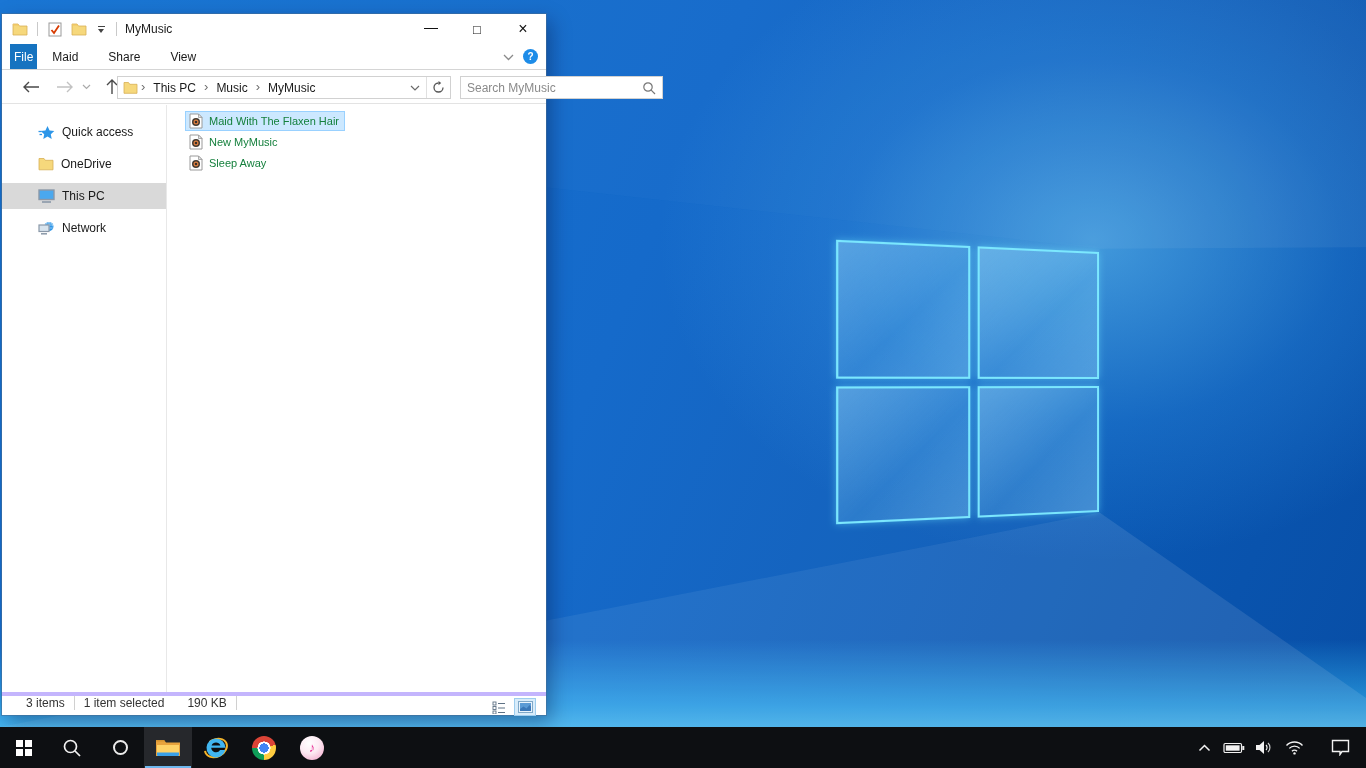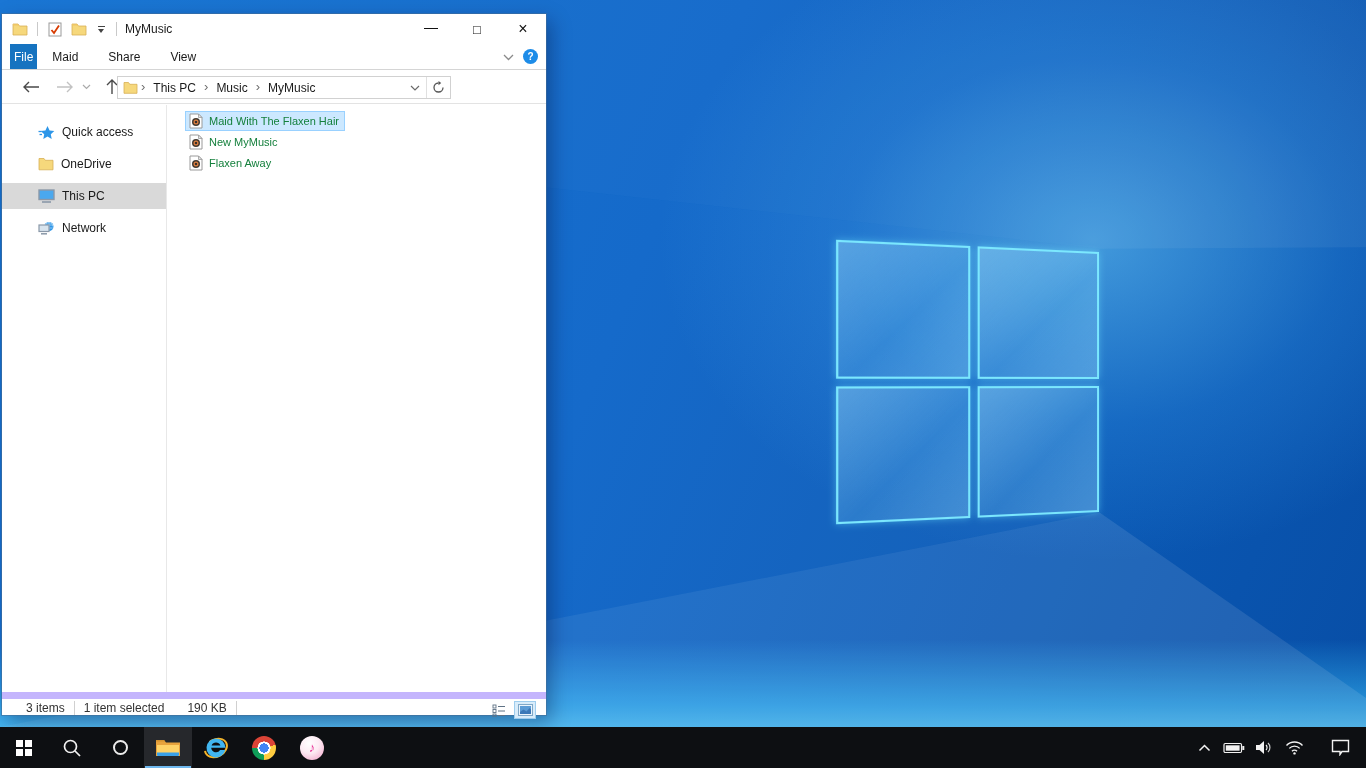--- a/index.html
+++ b/index.html
@@ -62,21 +62,21 @@
 
   .body-area { position:absolute; left:0; top:91px; width:100%; height:587px; display:flex; }
   .sidebar { width:165px; height:100%; border-right:1px solid #e8e8e8; padding-top:14px; }
   .side-item { height:26px; margin-bottom:6px; display:flex; align-items:center; padding-left:36px; gap:7px; font-size:12px; color:#1a1a1a; }
   .side-item.selected { background:#d9d9d9; }
   .filelist { flex:1; padding:6px 0 0 18px; }
   .file-row { display:flex; align-items:center; height:20px; margin-bottom:1px; width:max-content; padding:0 5px 0 3px; border:1px solid transparent; gap:6px; }
   .file-row.selected { background:#cce8ff; border-color:#99d1ff; }
   .file-name { font-size:11px; color:#15803d; white-space:nowrap; }
 
-  .statusbar { position:absolute; left:0; bottom:0; width:100%; height:23px; border-top:7px solid #c4b5fd; background:#fff; display:flex; align-items:flex-end; font-size:12px; color:#333; }
+  .statusbar { position:absolute; left:0; bottom:0; width:100%; height:23px; border-top:4px solid #c4b5fd; background:#fff; display:flex; align-items:flex-start; font-size:12px; color:#333; }
   .status-sep { width:1px; height:14px; background:#d0d0d0; margin:0 9px; }
   .status-count { margin-left:24px; }
   .status-size { margin-left:23px; }
   .view-btns { position:absolute; right:10px; top:2px; display:flex; gap:4px; }
   .view-btn { width:22px; height:18px; display:flex; align-items:center; justify-content:center; border:1px solid transparent; }
   .view-btn.active { background:#d8ecfa; border-color:#9ecdee; }
 
   
   .taskbar { position:absolute; left:0; bottom:0; width:1366px; height:41px; background:#0d0f12; display:flex; align-items:stretch; }
   .tb-btn { width:48px; display:flex; align-items:center; justify-content:center; position:relative; }
@@ -211,20 +211,29 @@
           </div>
           <div class="addr-refresh">
             <svg width="13" height="13" viewBox="0 0 13 13">
                 <path d="M11 6.5 A4.5 4.5 0 1 1 6.5 2" fill="none" stroke="#555" stroke-width="1.3"></path>
                 <polygon points="6.5,0 6.5,4.2 9.2,2.1" fill="#555"></polygon>
               </svg>
           </div>
         </div>
       </div>
 
+      <div class="search-box">
+        <input type="text" placeholder="Search MyMusic" style="">
+        <span class="search-mag">
+          <svg width="14" height="14" viewBox="0 0 14 14">
+              <circle cx="6" cy="6" r="4.2" fill="none" stroke="#777" stroke-width="1.2"></circle>
+              <line x1="9.2" y1="9.2" x2="13" y2="13" stroke="#777" stroke-width="1.2"></line>
+            </svg>
+        </span>
+      </div>
     </div>
 
     <div class="body-area">
       <div class="sidebar">
         <div class="side-item">
           <span style="display:flex;">
             <svg width="17" height="15" viewBox="0 0 17 15">
                 <polygon points="9.5,1 11.6,5.4 16.3,6 12.8,9.2 13.7,13.9 9.5,11.6 5.3,13.9 6.2,9.2 2.7,6 7.4,5.4" fill="#2e96e8"></polygon>
                 <line x1="0.5" y1="6.5" x2="3.5" y2="6.5" stroke="#2e96e8" stroke-width="1.3"></line>
                 <line x1="1.5" y1="9.5" x2="4" y2="9.5" stroke="#2e96e8" stroke-width="1.3"></line>
@@ -290,21 +299,21 @@
         <div class="file-row">
           <span style="display:flex;">
             <svg width="14" height="16" viewBox="0 0 14 16">
                 <path d="M1 1 h8.5 L13 4.5 V15 H1 Z" fill="#fff" stroke="#9a9a9a"></path>
                 <path d="M9.5 1 L13 4.5 H9.5 Z" fill="#e8e8e8" stroke="#9a9a9a" stroke-width="0.8"></path>
                 <circle cx="7" cy="9" r="4" fill="#433a32"></circle>
                 <circle cx="7" cy="9" r="1.9" fill="none" stroke="#e07f3f" stroke-width="1.2"></circle>
                 <circle cx="7" cy="9" r="0.8" fill="#2a241f"></circle>
               </svg>
           </span>
-          <span class="file-name">Flaxen Away</span>
+          <span class="file-name">Sleep Away</span>
         </div>
       </div>
     </div>
 
     <div class="statusbar">
       <span class="status-count">3 items</span>
       <span class="status-sep"></span>
       <span>1 item selected</span>
       <span class="status-size">190 KB</span>
       <span class="status-sep"></span>

